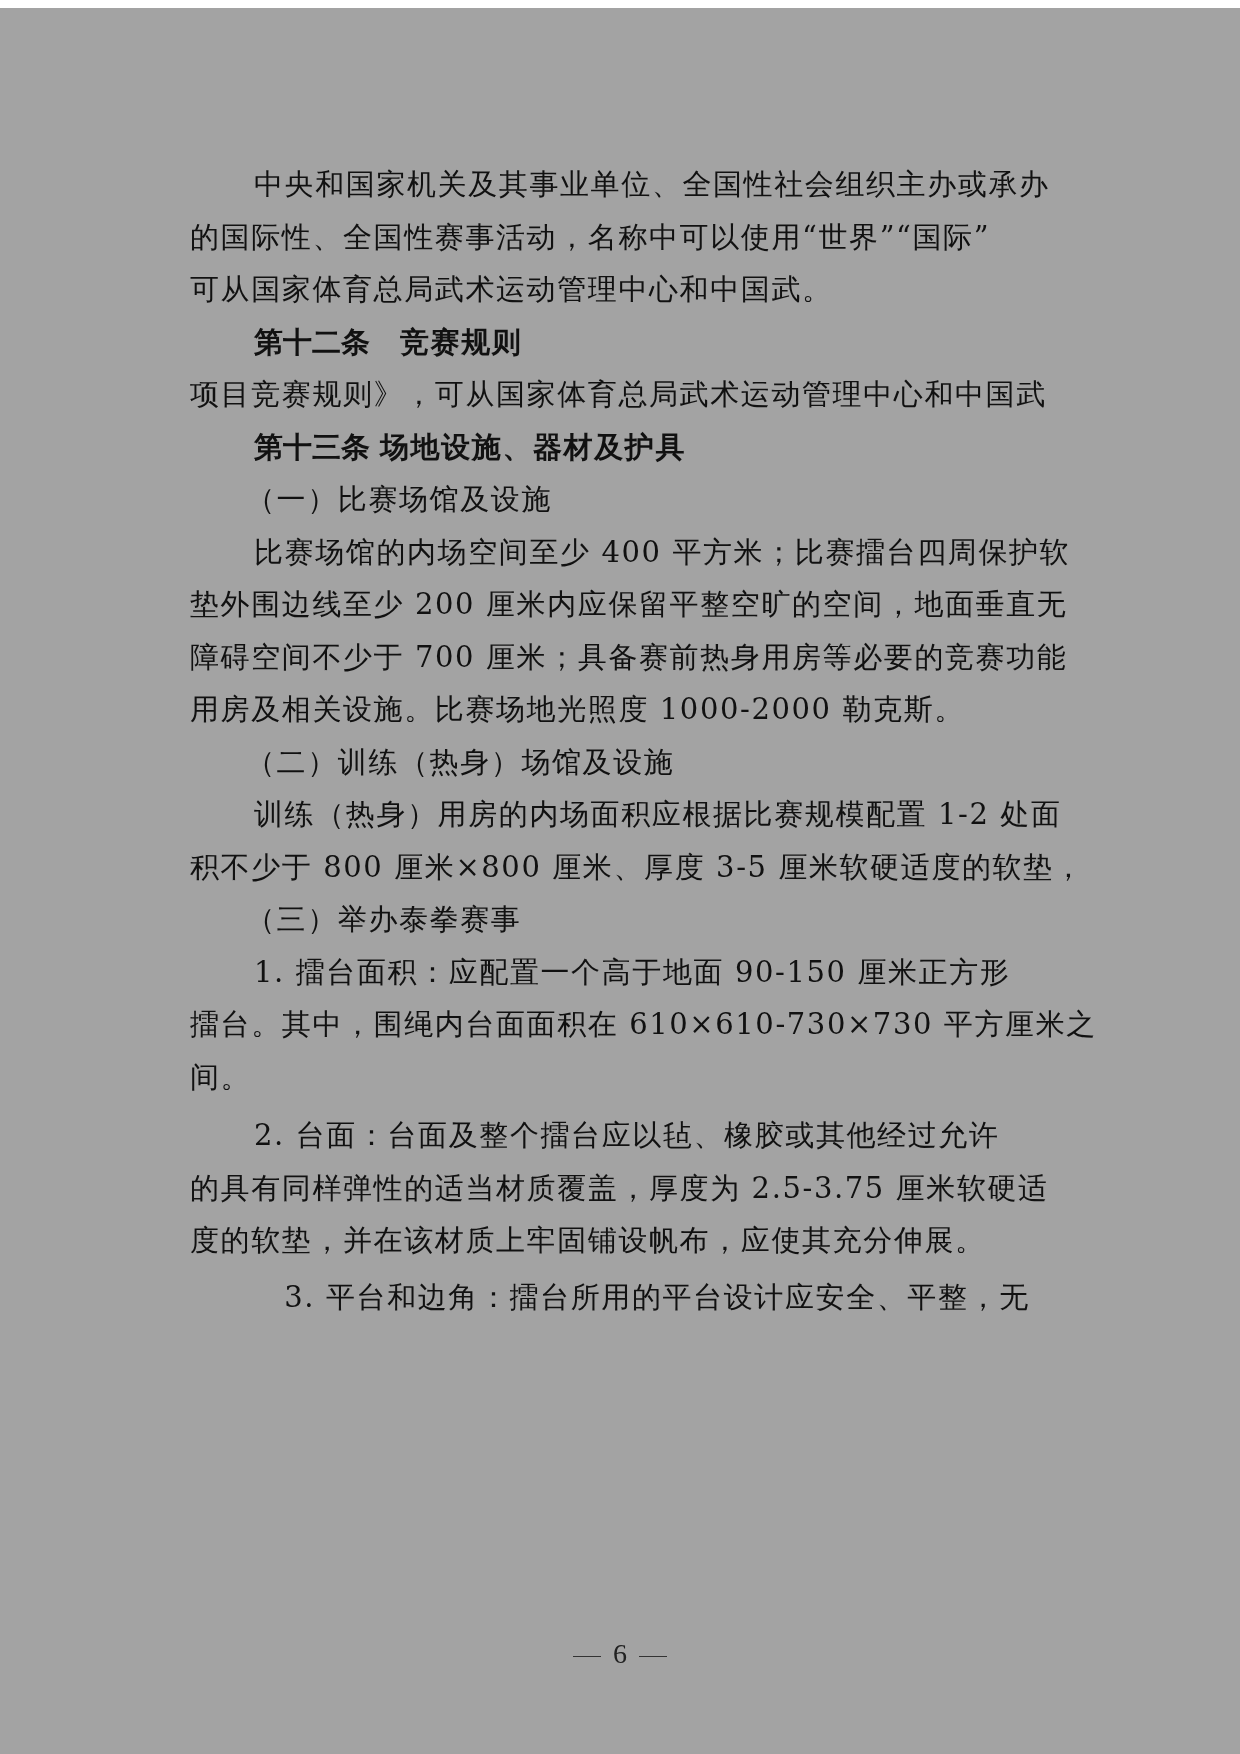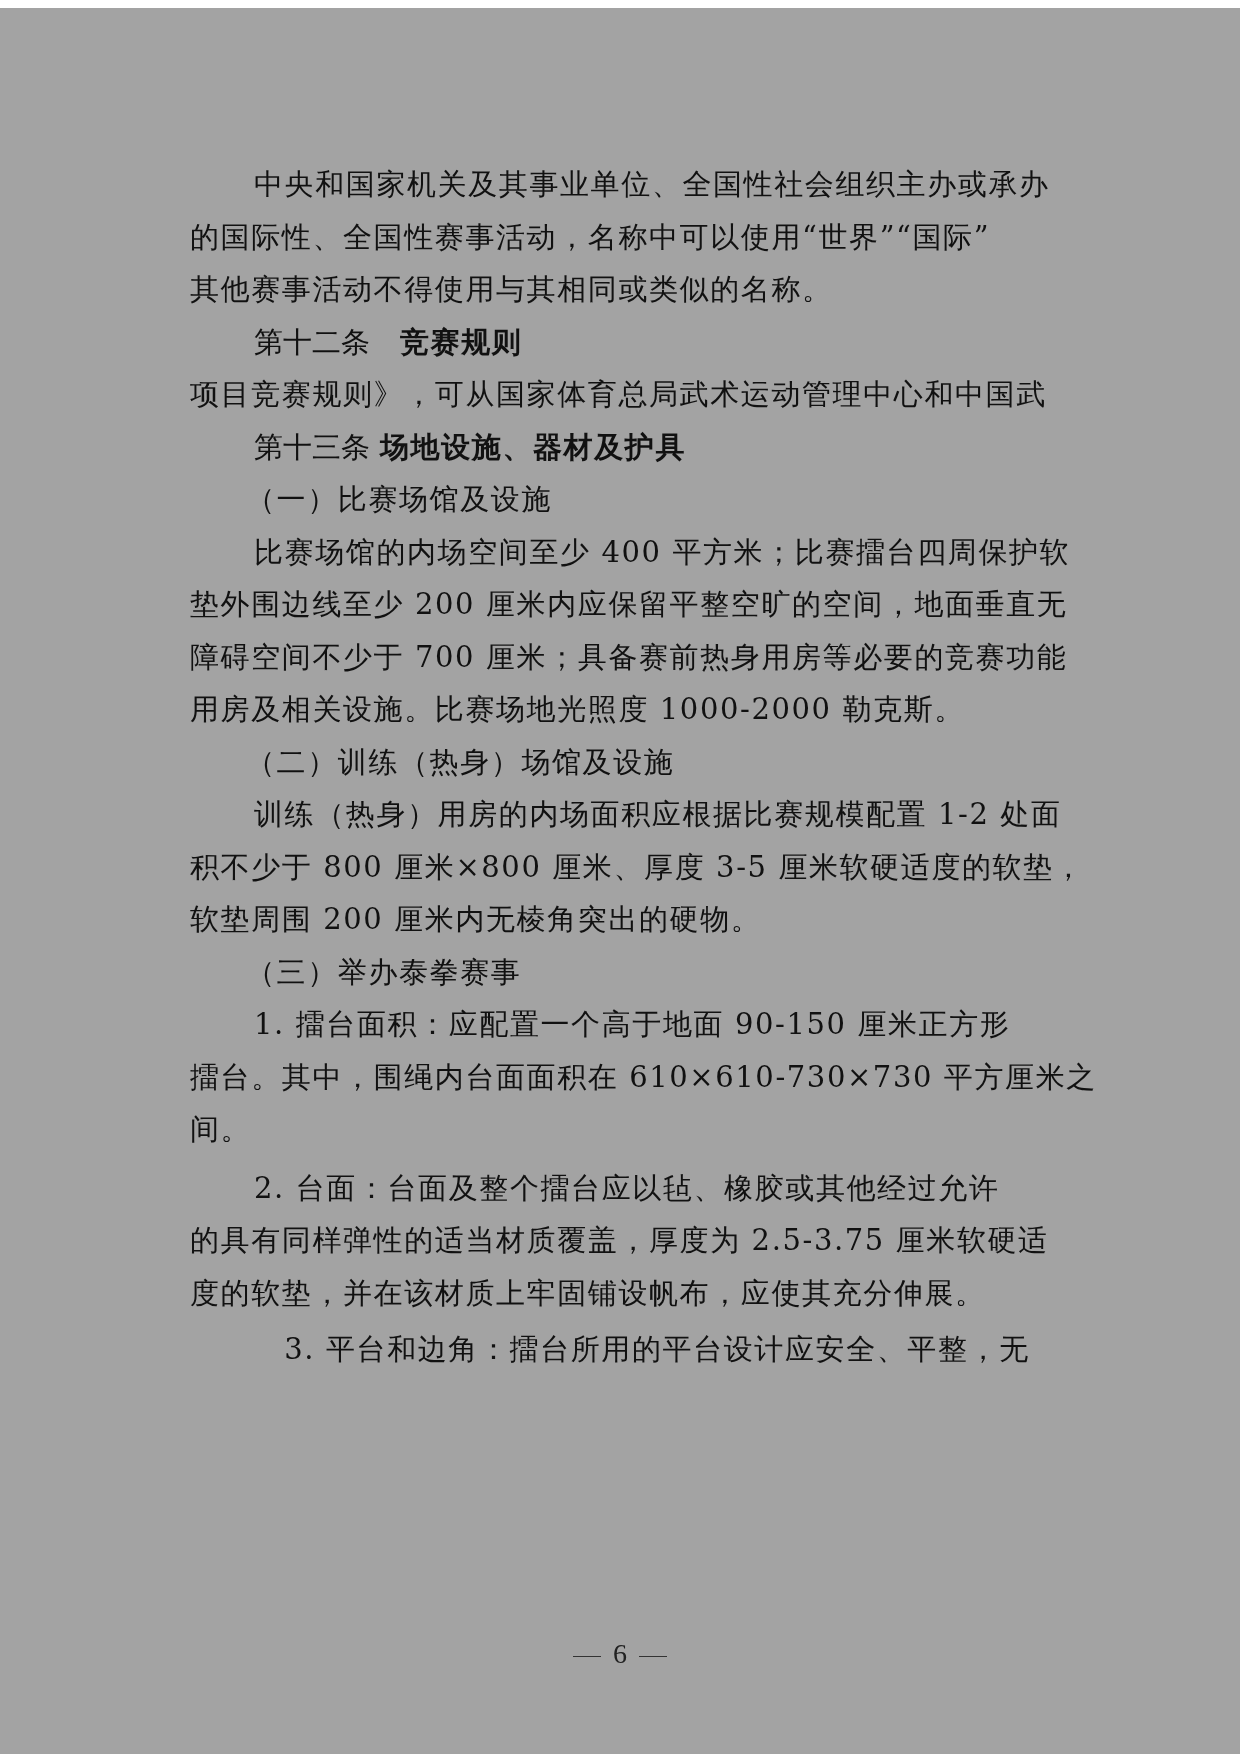--- a/index.html
+++ b/index.html
@@ -33,21 +33,21 @@
       height: 52.5px;
       line-height: 52.5px;
       font-size: 29px;
       white-space: nowrap;
       letter-spacing: 1.6px;
     }
     .indent { padding-left: 64px; }
     .indent-num { padding-left: 56px; }
     .article-num {
       font-family: "DejaVu Sans", "Liberation Sans", sans-serif;
-      font-weight: normal;
+      font-weight: bold;
       letter-spacing: 0px;
     }
     .article-title { letter-spacing: 1.6px; font-weight: bold; }
     .gap { display: inline-block; width: 30px; }
     .gap-small { display: inline-block; width: 10px; }
     .page-number {
       position: absolute;
       top: 1630px;
       left: 0;
       width: 1240px;
@@ -67,21 +67,21 @@
   </style>
 </head>
 <body>
 
 <div class="page">
   <div class="content">
 
     <div>
       <div class="line indent">中央和国家机关及其事业单位、全国性社会组织主办或承办</div>
       <div class="line">的国际性、全国性赛事活动，名称中可以使用“世界”“国际”</div>
-      <div class="line">其他赛事活动不得使用与其相同或类似的名称。</div>
+      <div class="line">可从国家体育总局武术运动管理中心和中国武。</div>
     </div>
 
     <div class="line indent">
       <span class="article-num">第十二条</span><span class="gap"></span><span class="article-title">竞赛规则</span>
     </div>
 
     <div>
       <div class="line">项目竞赛规则》，可从国家体育总局武术运动管理中心和中国武</div>
     </div>
 
@@ -94,21 +94,20 @@
       <div class="line indent">比赛场馆的内场空间至少 400 平方米；比赛擂台四周保护软</div>
       <div class="line">垫外围边线至少 200 厘米内应保留平整空旷的空间，地面垂直无</div>
       <div class="line">障碍空间不少于 700 厘米；具备赛前热身用房等必要的竞赛功能</div>
       <div class="line">用房及相关设施。比赛场地光照度 1000-2000 勒克斯。</div>
     </div>
 
     <div class="line indent-num">（二）训练（热身）场馆及设施</div>
     <div>
       <div class="line indent">训练（热身）用房的内场面积应根据比赛规模配置 1-2 处面</div>
       <div class="line">积不少于 800 厘米×800 厘米、厚度 3-5 厘米软硬适度的软垫，</div>
-      <div class="line">软垫周围 200 厘米内无棱角突出的硬物。</div>
     </div>
 
     <div class="line indent-num">（三）举办泰拳赛事</div>
 
     <div>
       <div class="line indent">1. 擂台面积：应配置一个高于地面 90-150 厘米正方形</div>
       <div class="line">擂台。其中，围绳内台面面积在 610×610-730×730 平方厘米之</div>
       <div class="line">间。</div>
     </div>
 

